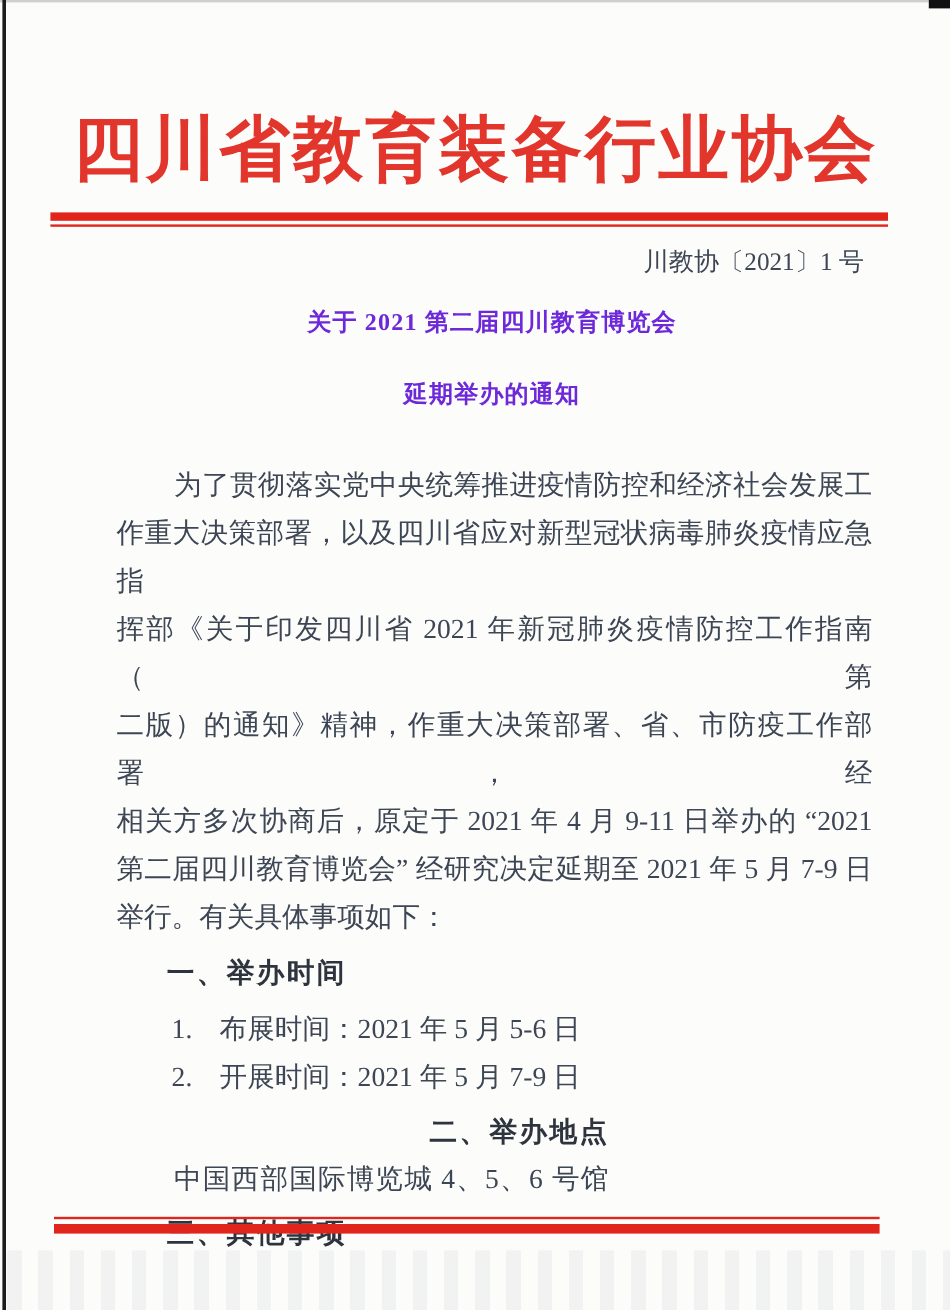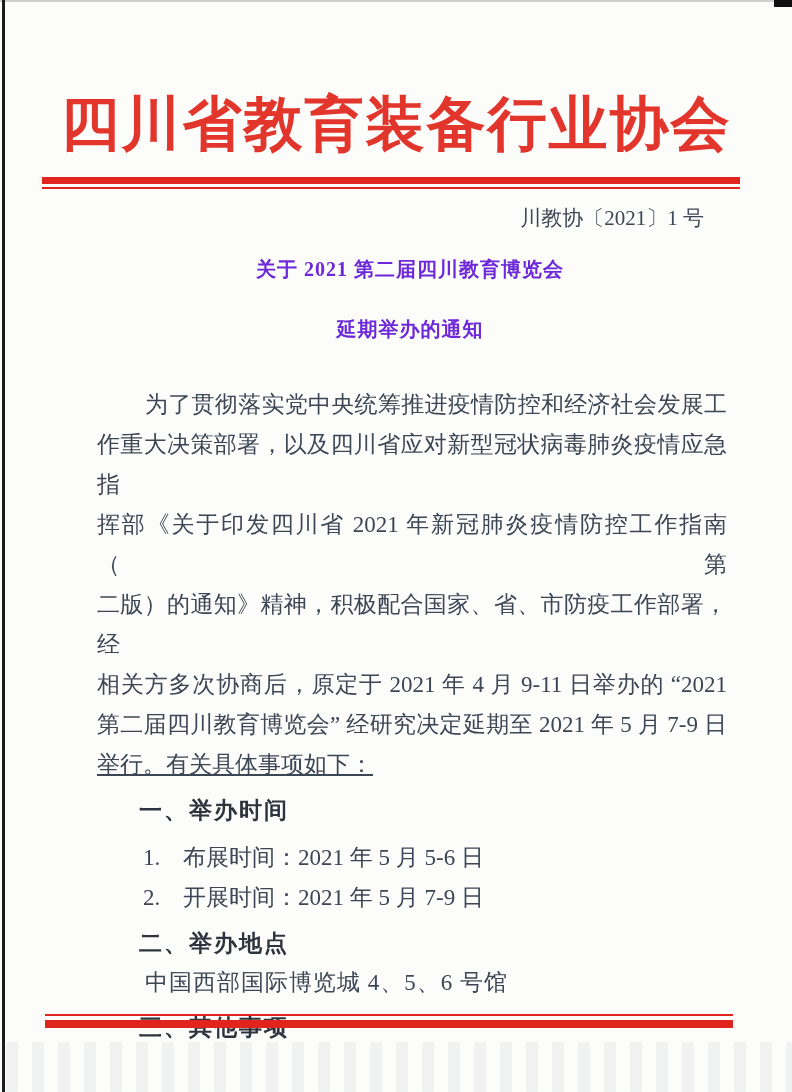--- a/index.html
+++ b/index.html
@@ -18,40 +18,40 @@
   
   .org-title{
     position:absolute;top:74px;left:0;width:792px;text-align:center;
     font-size:59px;font-weight:bold;letter-spacing:2px;line-height:100px;
     color:#e2352b;
   }
   .hdr-rule{position:absolute;left:42px;top:177px;width:698px;}
   .hdr-rule .thick{height:7px;background:#e1251d;}
   .hdr-rule .thin{height:2px;margin-top:3px;background:#e1251d;}
   .doc-number{
-    position:absolute;top:202px;right:88px;font-size:21px;line-height:32px;color:#3d4654;
+    position:absolute;top:202px;right:72px;font-size:21px;line-height:32px;color:#3d4654;
   }
   .doc-title{
     position:absolute;left:14px;width:792px;text-align:center;
     font-size:20px;font-weight:bold;color:#6d28d9;line-height:42px;letter-spacing:1px;
   }
   .doc-title.l1{top:248px;}
   .doc-title.l2{top:308px;text-align:center;}
   
   .content{position:absolute;top:385px;left:97px;width:630px;font-size:23px;line-height:40px;}
   .salutation{margin-bottom:6px;}
   .para-line{text-align:justify;text-align-last:justify;}
   .para-line.first{text-indent:48px;}
-  .para-line.last{text-align:right;text-align-last:left;text-decoration:underline;}
+  .para-line.last{text-align:right;text-align-last:left;}
   .sec-heading{
     margin-top:4px;padding-left:42px;font-weight:bold;color:#2e343e;
     font-family:"Liberation Sans","DejaVu Sans",sans-serif;letter-spacing:2px;
   }
   .sec-heading.s1{margin-top:5px;}
-  .sec-heading.s2{margin-top:5px;}
+  .sec-heading.s2{margin-top:5px;text-align:center;}
   .list-item{padding-left:46px;}
   .list-item.first{margin-top:8px;}
   .list-item .num{display:inline-block;width:40px;}
   .venue-line{padding-left:48px;letter-spacing:1px;}
   
   .ftr-rule{position:absolute;left:45px;top:1014px;width:688px;}
   .ftr-rule .thin{height:2px;background:#e1251d;}
   .ftr-rule .thick{height:8px;margin-top:4px;background:#e1251d;}
 </style>
 </head>
@@ -73,21 +73,21 @@
   <div class="doc-number">川教协〔2021〕1 号</div>
 
   <div class="doc-title l1">关于 2021 第二届四川教育博览会</div>
   <div class="doc-title l2">延期举办的通知</div>
 
   <div class="content">
 
     <div class="para-line first">为了贯彻落实党中央统筹推进疫情防控和经济社会发展工</div>
     <div class="para-line">作重大决策部署，以及四川省应对新型冠状病毒肺炎疫情应急指</div>
     <div class="para-line">挥部《关于印发四川省 2021 年新冠肺炎疫情防控工作指南（第</div>
-    <div class="para-line">二版）的通知》精神，积极配合国家、省、市防疫工作部署，经</div>
+    <div class="para-line">二版）的通知》精神，作重大决策部署、省、市防疫工作部署，经</div>
     <div class="para-line">相关方多次协商后，原定于 2021 年 4 月 9-11 日举办的 “2021</div>
     <div class="para-line">第二届四川教育博览会” 经研究决定延期至 2021 年 5 月 7-9 日</div>
     <div class="para-line last">举行。有关具体事项如下：</div>
 
     <div class="sec-heading s1">一、举办时间</div>
 
     <div class="list-item first">
       <span class="num">1.</span><span>布展时间：2021 年 5 月 5-6 日</span>
     </div>
     <div class="list-item">

